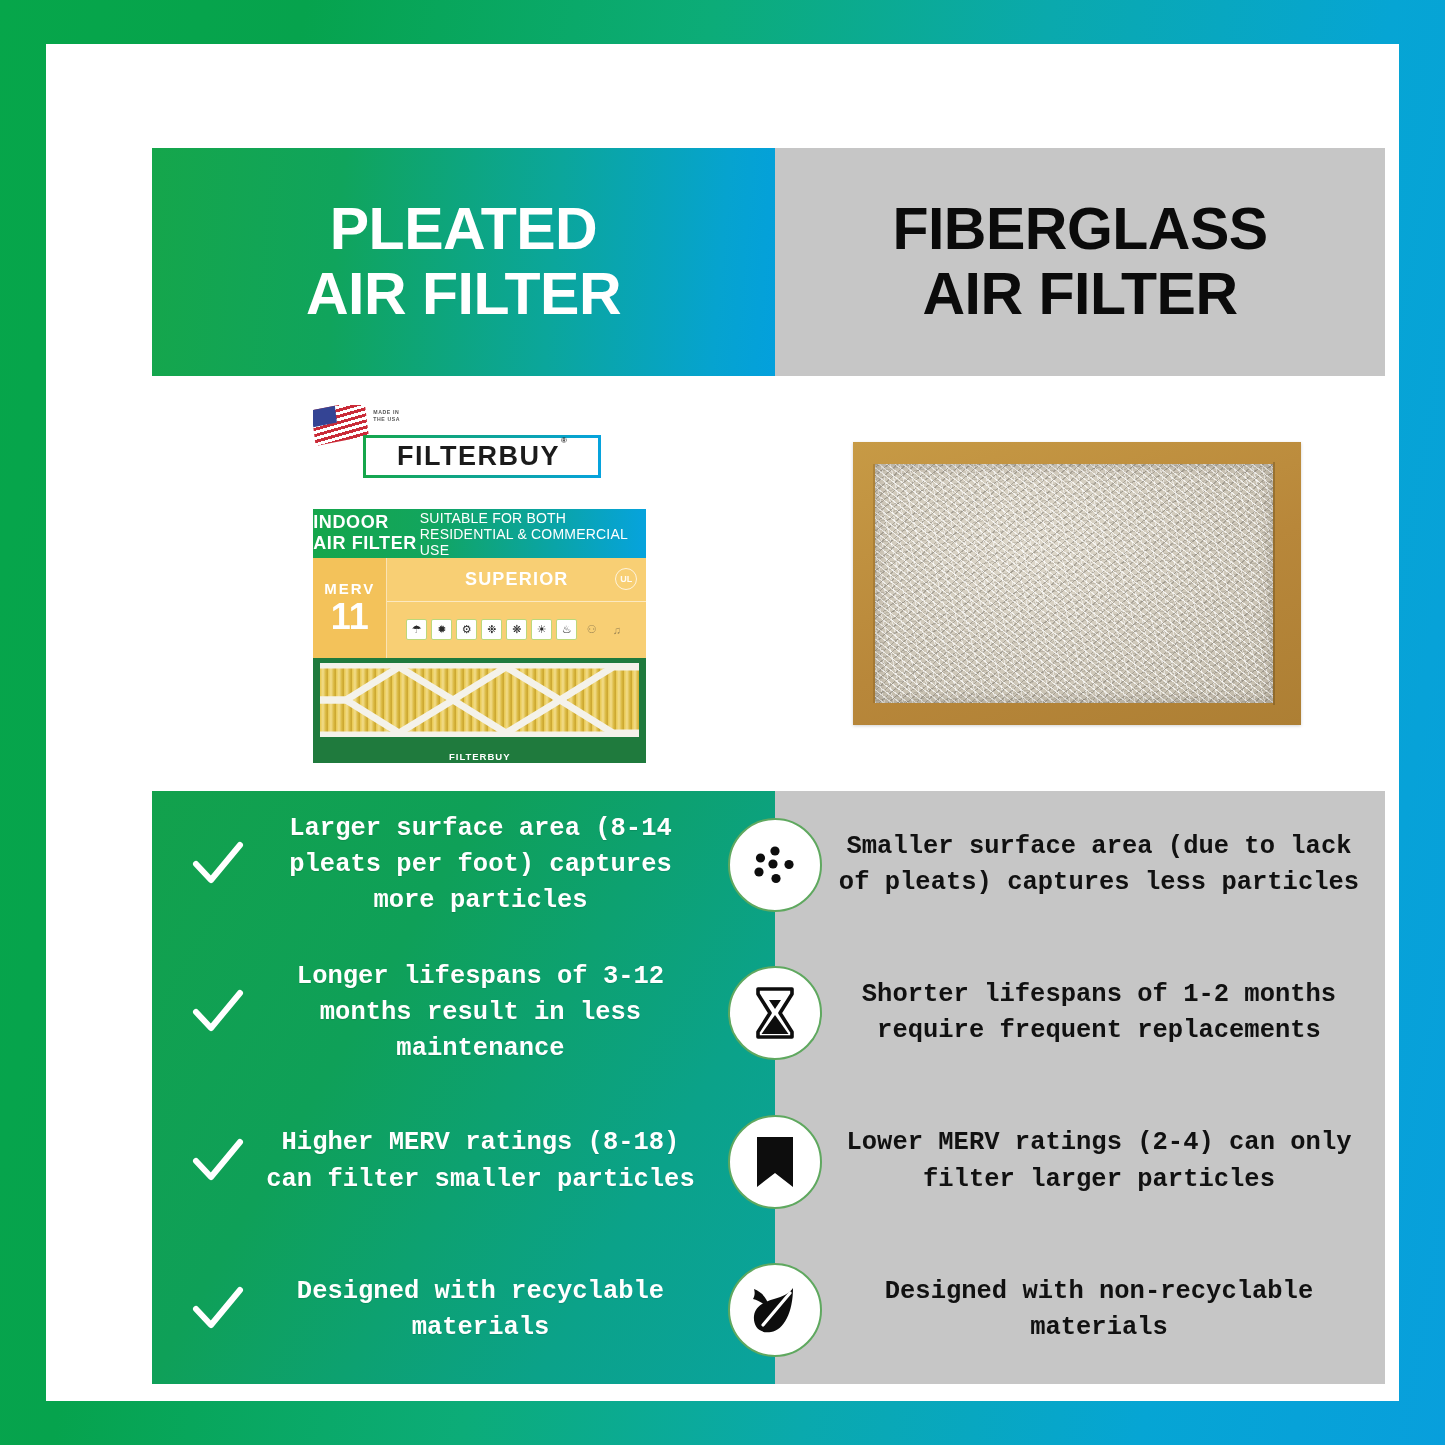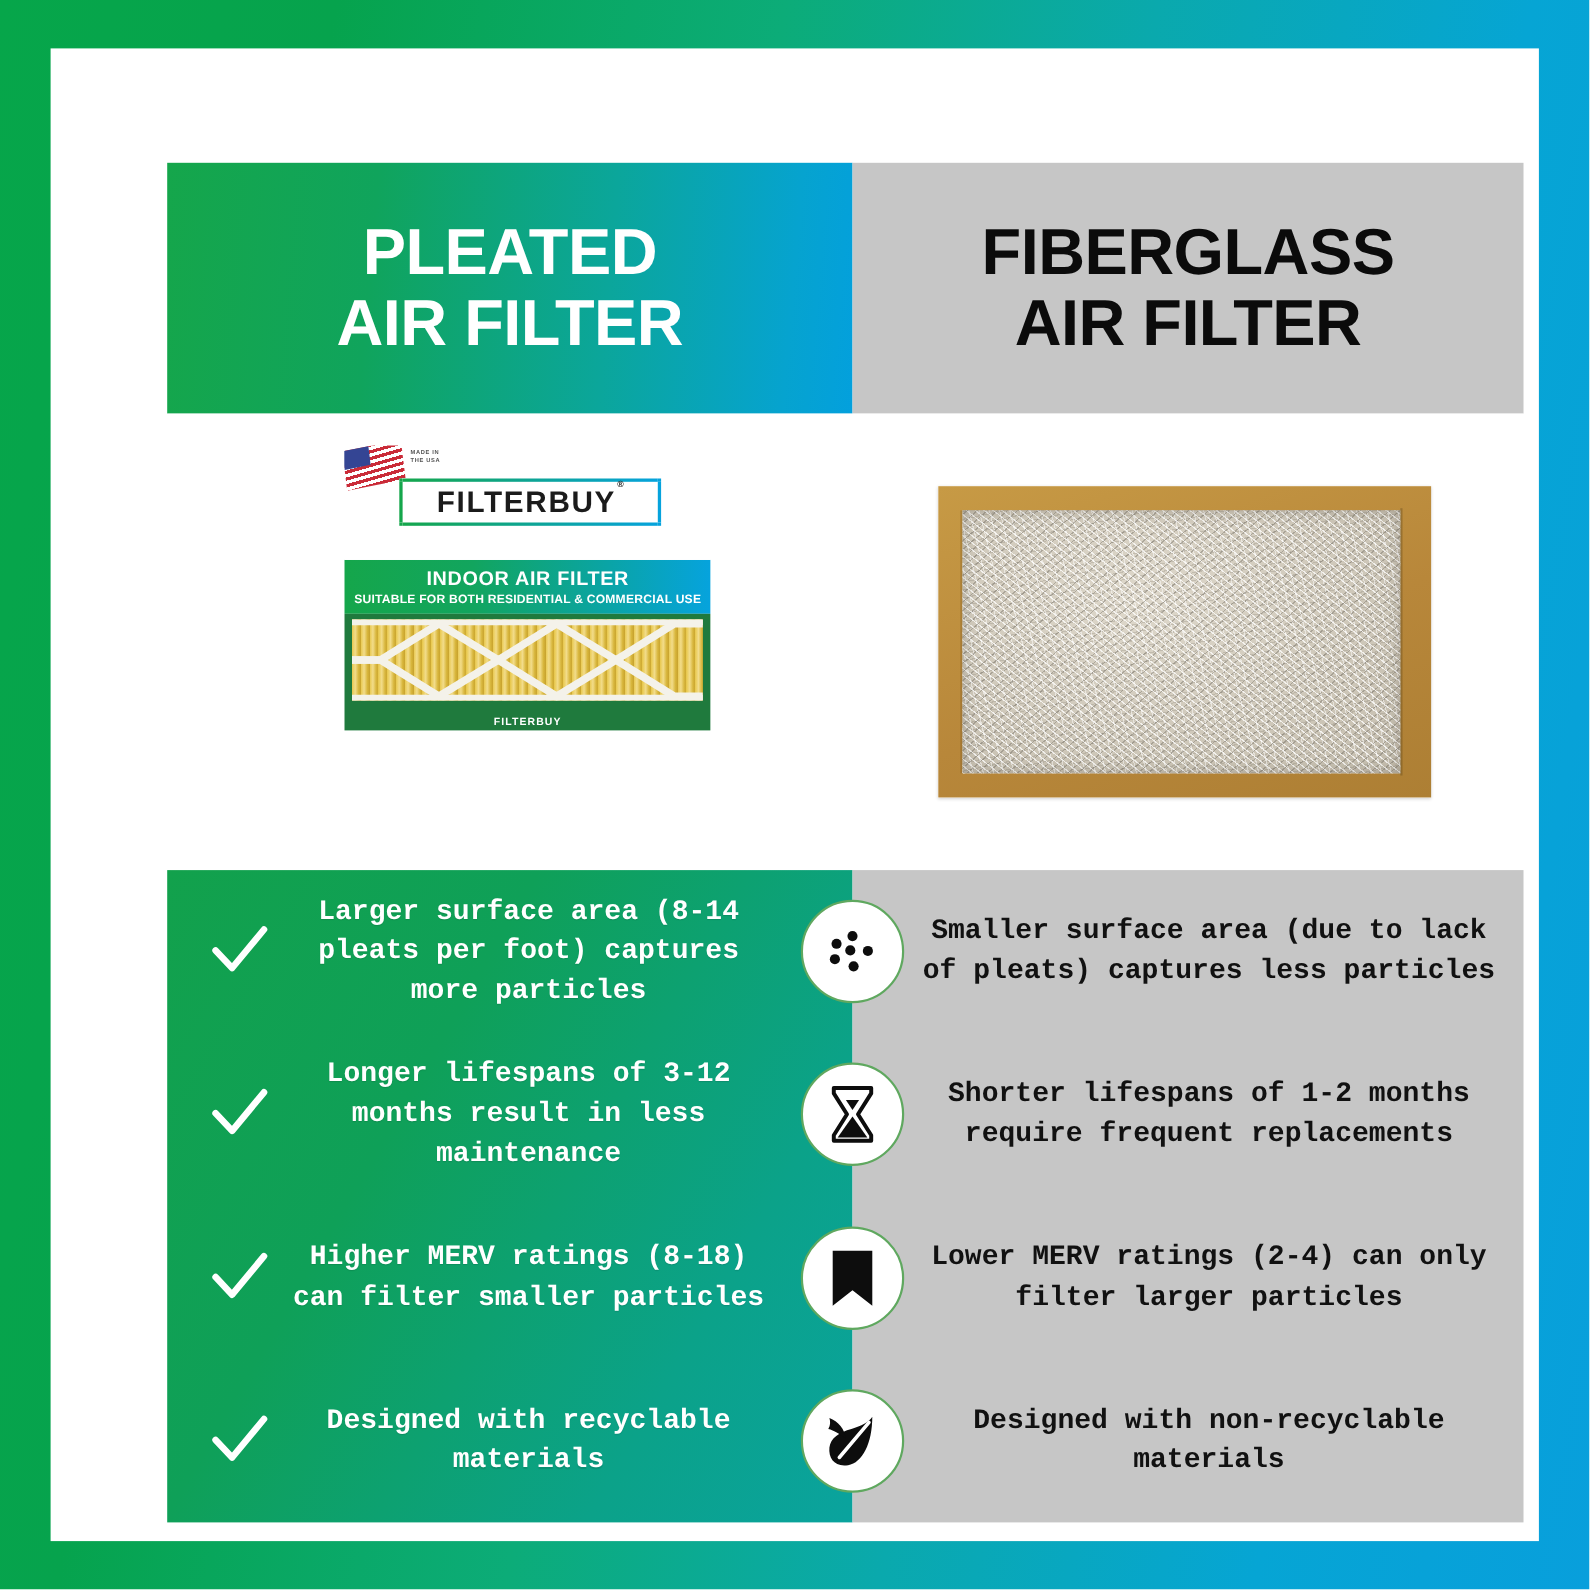--- a/index.html
+++ b/index.html
@@ -96,25 +96,25 @@
   }
   .fb-logo {
     font-size: 27px; font-weight: bold; letter-spacing: 1.5px; color:#1b1b1b;
     position:relative;
   }
   .fb-logo sup { font-size: 8px; position: relative; top: -12px; left: 1px; }
 
   .fb-band {
     height: 49px;
     background: linear-gradient(90deg, #15a64b 0%, #12a55e 35%, #0aa4a6 72%, #06a3dd 100%);
-    display:flex; flex-direction:column; align-items:center; justify-content:center;
+    display:flex; align-items:center; justify-content:center;
     color:#fff;
   }
   .fb-band-main { font-size: 18px; font-weight:bold; letter-spacing:.6px; }
-  .fb-band-sub { font-size: 11px; font-weight:bold; letter-spacing:.2px; margin-top:2px; }
+  .fb-band-sub { font-size: 14px; font-weight:normal; letter-spacing:.2px; margin-top:2px; }
 
   .fb-mid { display:flex; height: 100px; background:#f6c862; }
   .fb-merv {
     width: 74px; display:flex; flex-direction:column;
     align-items:center; justify-content:center;
     color:#fff; border-right:1px solid rgba(255,255,255,.55);
     background:#f3c25a;
   }
   .fb-merv-label { font-size: 15px; font-weight:bold; letter-spacing:2px; }
   .fb-merv-num { font-size: 36px; font-weight:bold; line-height:1; margin-top:2px;}
@@ -265,20 +265,43 @@
               <div class="fb-logo-wrap">
                 <div class="fb-logo"><span>FILTERBUY</span><sup>®</sup></div>
               </div>
             </div>
 
             <div class="fb-band">
               <div class="fb-band-main">INDOOR AIR FILTER</div>
               <div class="fb-band-sub">SUITABLE FOR BOTH RESIDENTIAL &amp; COMMERCIAL USE</div>
             </div>
 
+            <div class="fb-mid">
+              <div class="fb-merv">
+                <div class="fb-merv-label">MERV</div>
+                <div class="fb-merv-num">11</div>
+              </div>
+              <div class="fb-mid-right">
+                <div class="fb-superior-row">
+                  <div class="fb-superior">SUPERIOR</div>
+                  <div class="fb-ul">UL</div>
+                </div>
+                <div class="fb-icons">
+                  <div class="fb-ico">☂</div>
+                  <div class="fb-ico">✹</div>
+                  <div class="fb-ico">⚙</div>
+                  <div class="fb-ico">❉</div>
+                  <div class="fb-ico">❋</div>
+                  <div class="fb-ico">☀</div>
+                  <div class="fb-ico">♨</div>
+                  <div class="fb-ico ghost">⚇</div>
+                  <div class="fb-ico ghost">♫</div>
+                </div>
+              </div>
+            </div>
 
             <div class="fb-pleats">
               <div class="fb-pleat-inner">
                 <div class="fb-diamonds">
                   <svg viewBox="0 0 319 74" preserveAspectRatio="none" aria-hidden="true">
                     <g fill="none" stroke="#f4f2ea" stroke-width="7">
                       <path d="M0,37 L26,37 L79,4 L133,37 L186,4 L240,37 L293,4 L319,4"></path>
                       <path d="M0,37 L26,37 L79,70 L133,37 L186,70 L240,37 L293,70 L319,70"></path>
                       <path d="M0,2 L319,2 M0,72 L319,72"></path>
                     </g>

